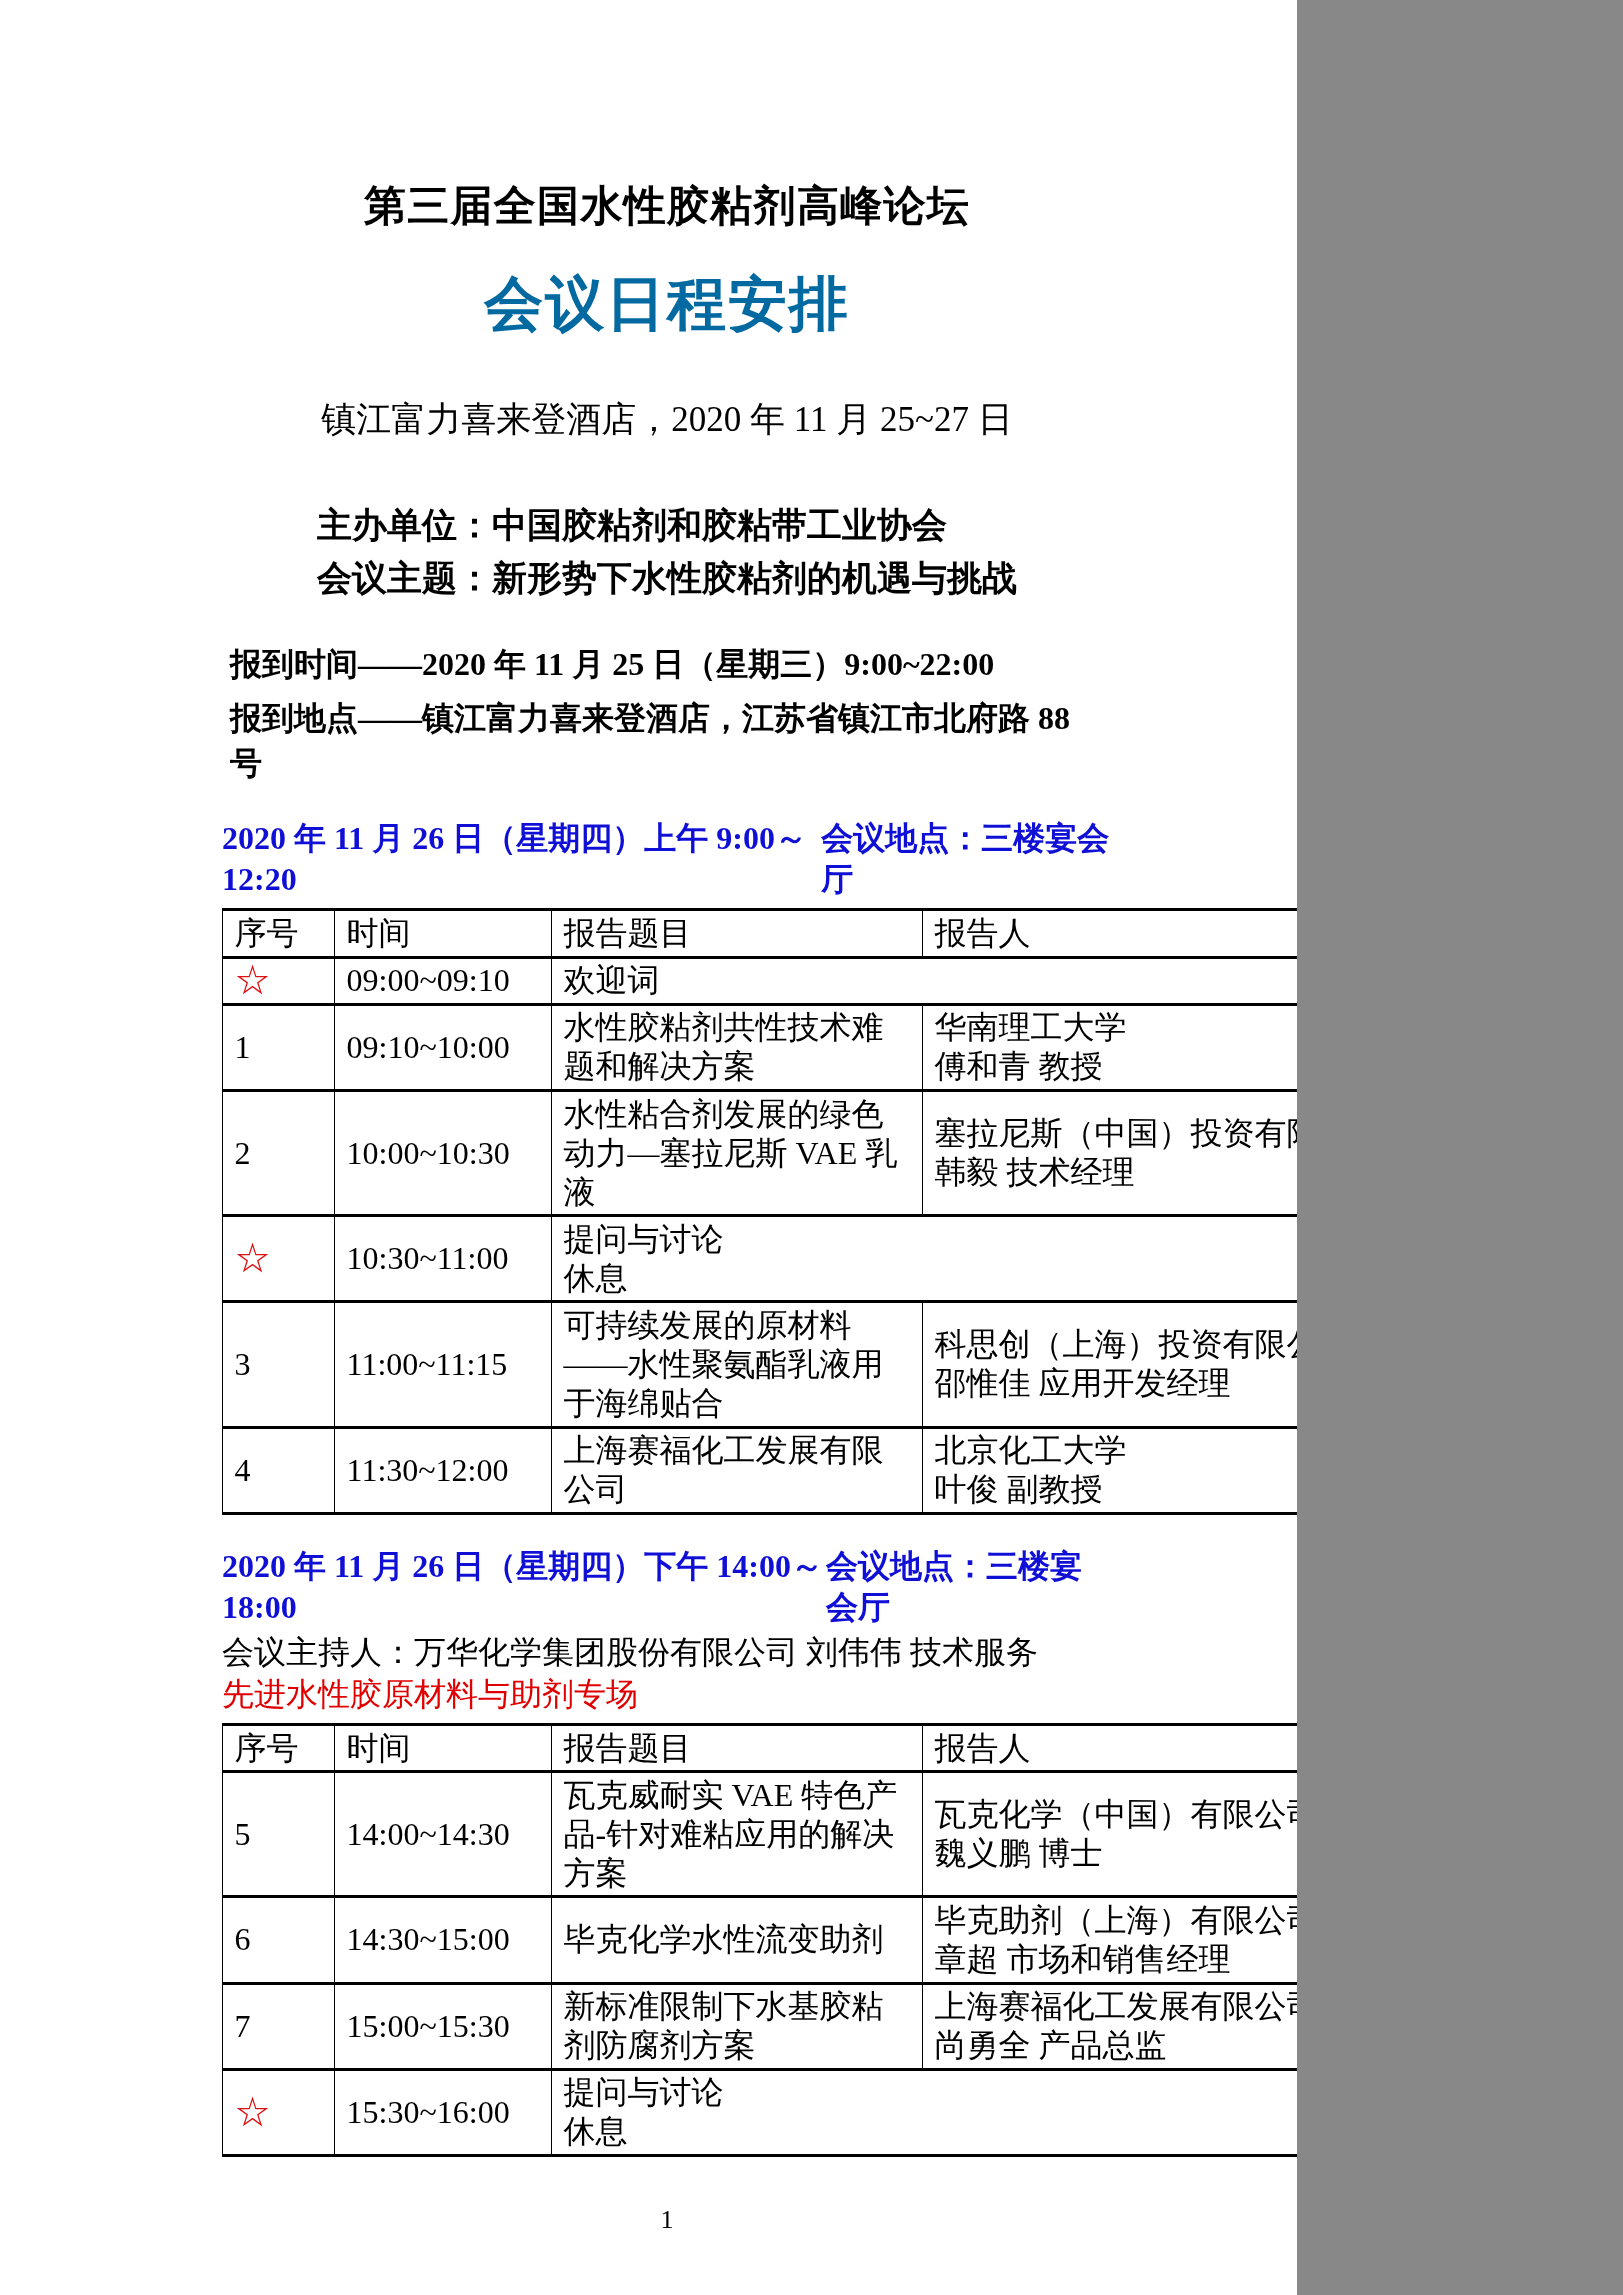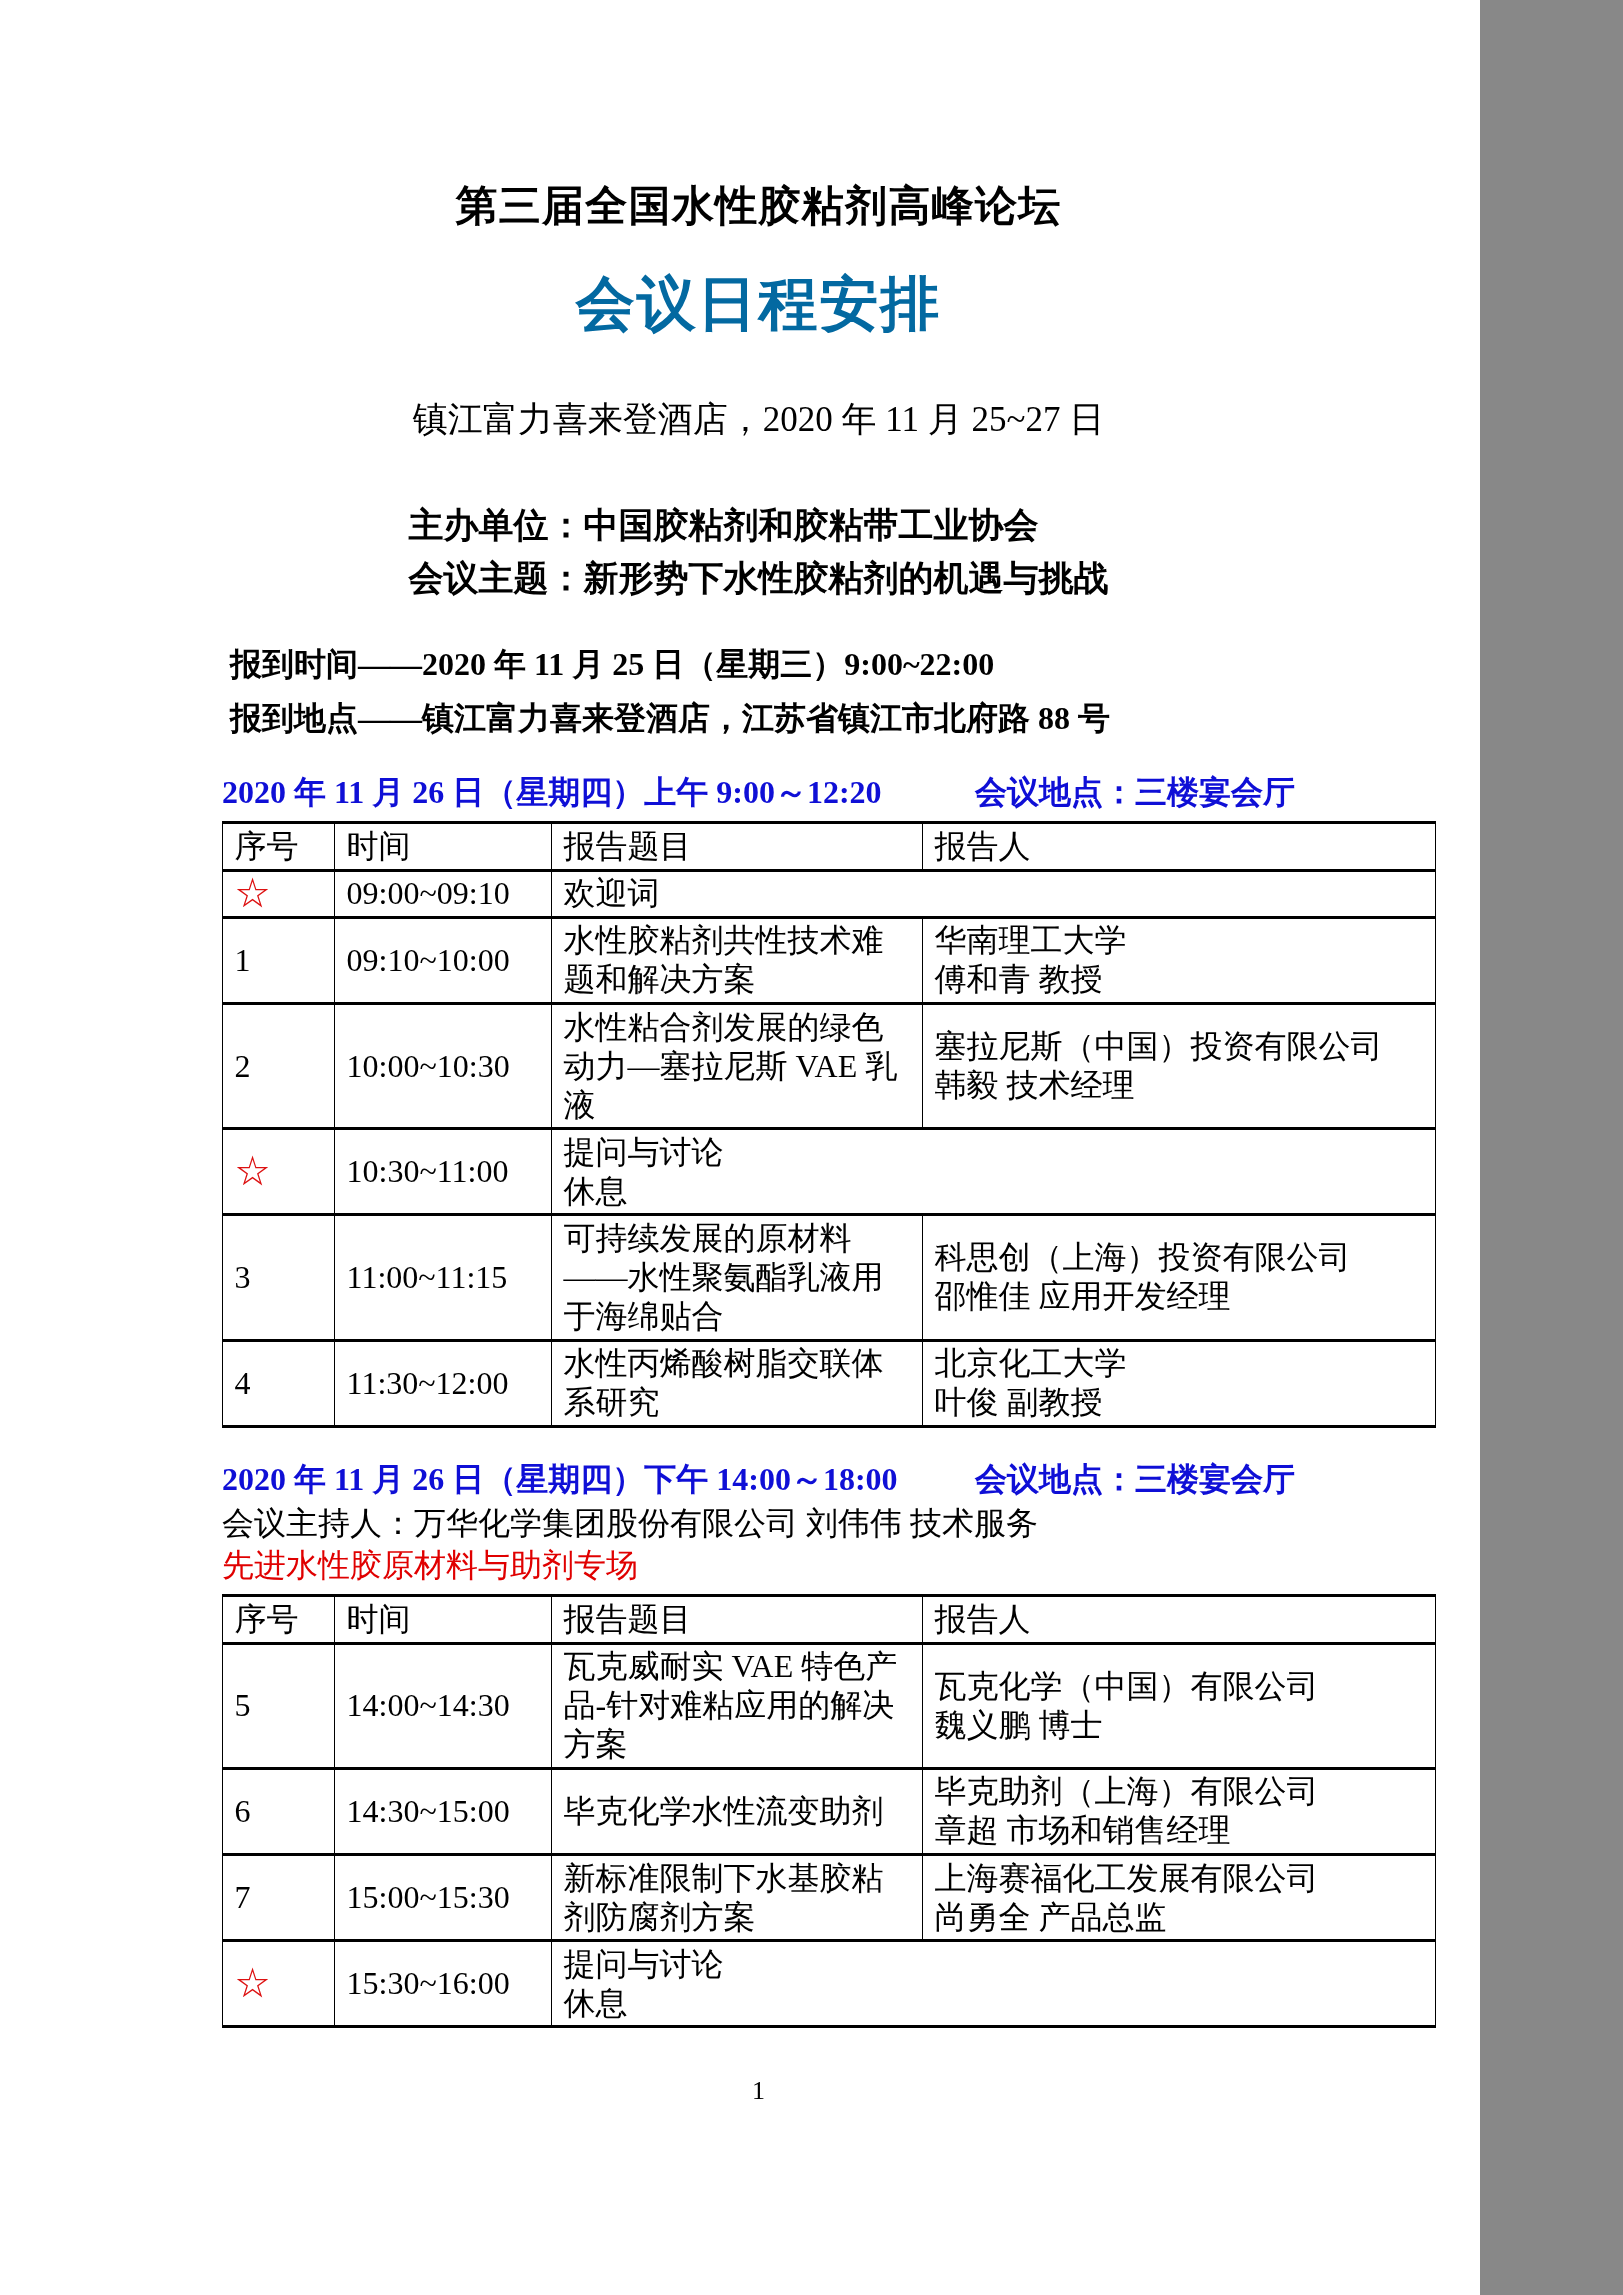--- a/index.html
+++ b/index.html
@@ -1,18 +1,18 @@
 <!DOCTYPE html>
 <html lang="zh" style="font-size:10.3px"><head>
 <meta charset="utf-8">
 <style>
   html, body { margin: 0; padding: 0; background: #888; }
   .page {
     position: relative;
-    width: 1480px;
+    width: 1297px;
     height: 2295px;
     background: #ffffff;
     overflow: hidden;
     font-family: "Liberation Serif", "DejaVu Serif", serif;
     color: #000;
   }
   .content {
     margin: 0 185px 0 222px; 
   }
   
@@ -190,21 +190,21 @@
         <tr>
           <td class="center">3</td>
           <td class="center">11:00~11:15</td>
           <td class="topic">可持续发展的原材料——水性聚氨酯乳液用于海绵贴合</td>
           <td class="pre">科思创（上海）投资有限公司
 邵惟佳 应用开发经理</td>
         </tr>
         <tr>
           <td class="center">4</td>
           <td class="center">11:30~12:00</td>
-          <td class="topic">水性丙烯酸树脂交联体系研究</td>
+          <td class="topic">上海赛福化工发展有限公司</td>
           <td class="pre">北京化工大学
 叶俊 副教授</td>
         </tr>
       </tbody>
     </table>
 
     <div class="session-header" style="">
       <span class="session-date">2020 年 11 月 26 日（星期四）下午 14:00～18:00</span>
       <span class="session-loc">会议地点：三楼宴会厅</span>
     </div>

